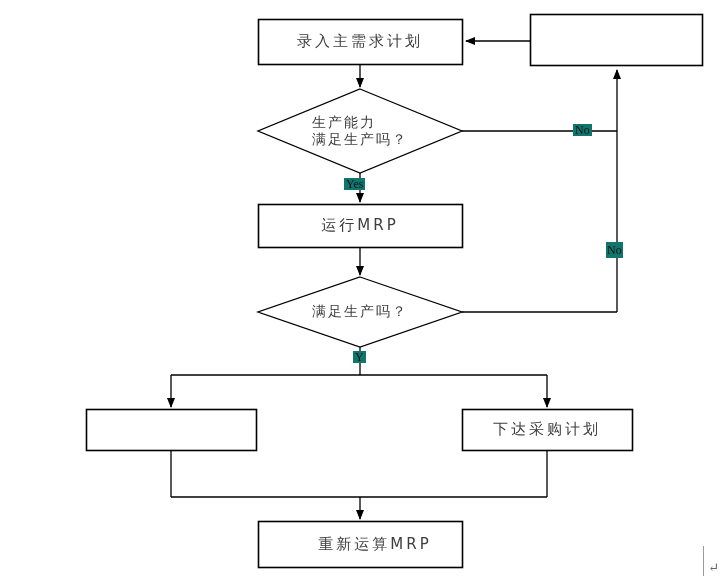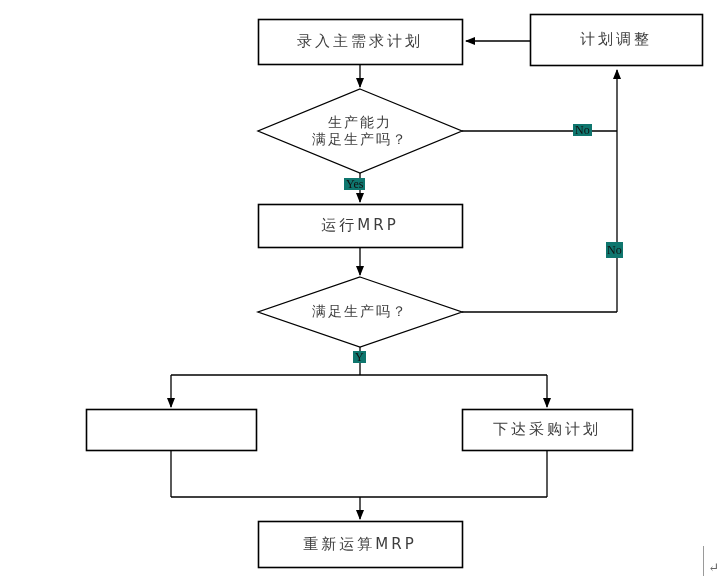--- a/index.html
+++ b/index.html
@@ -23,21 +23,21 @@
     left: 0;
     top: 0;
     width: 726px;
     height: 579px;
   }
   .node-label {
     position: absolute;
     display: flex;
     align-items: center;
     justify-content: center;
-    text-align: center;
+    text-align: left;
     color: #3d3d3d;
     font-family: "DejaVu Sans", "Liberation Sans", sans-serif;
     font-size: 15px;
     letter-spacing: 3px;
     line-height: 1.25;
     white-space: pre;
     pointer-events: none;
   }
   .node-label.diamond-text {
     letter-spacing: 2px;
@@ -119,33 +119,32 @@
     <line x1="547" y1="375" x2="547" y2="407" stroke="#000000" stroke-width="1.3" marker-end="url(#arrow)"></line>
 
     <line x1="171" y1="450" x2="171" y2="497" stroke="#000000" stroke-width="1.3"></line>
     <line x1="547" y1="450" x2="547" y2="497" stroke="#000000" stroke-width="1.3"></line>
     <line x1="171" y1="497" x2="547" y2="497" stroke="#000000" stroke-width="1.3"></line>
     <line x1="360" y1="497" x2="360" y2="519" stroke="#000000" stroke-width="1.3" marker-end="url(#arrow)"></line>
   </svg>
 
   <div class="node-label" style="left:258px; top:19px; width:204px; height:45px;">录入主需求计划</div>
 
-  <div class="node-label" style="left:530px; top:14px; width:172px; height:51px;">计划调整</div>
 
   <div class="node-label" style="left:258px; top:204px; width:204px; height:43px;">运行MRP</div>
 
   <div class="node-label diamond-text" style="left:258px; top:101px; width:204px; height:60px;">生产能力
 满足生产吗？</div>
 
   <div class="node-label diamond-text" style="left:258px; top:292px; width:204px; height:40px;">满足生产吗？</div>
 
 
   <div class="node-label" style="left:462px; top:409px; width:170px; height:41px;">下达采购计划</div>
 
-  <div class="node-label" style="left:258px; top:521px; width:204px; height:46px;">重新运算MRP</div>
+  <div class="node-label" style="left:258px; top:521px; width:204px; height:46px;padding-left:15px;">重新运算MRP</div>
 
   <div class="edge-label" style="left:573px; top:124px;">No</div>
 
   <div class="edge-label" style="left:344px; top:178px;text-align:center;">Yes</div>
 
   <div class="edge-label vertical-label" style="left:606px; top:242px;">No</div>
 
   <div class="edge-label" style="left:353px; top:351px;">Y</div>
 
   <div class="doc-caret" style="left:703px; top:546px; height:30px;"></div>

